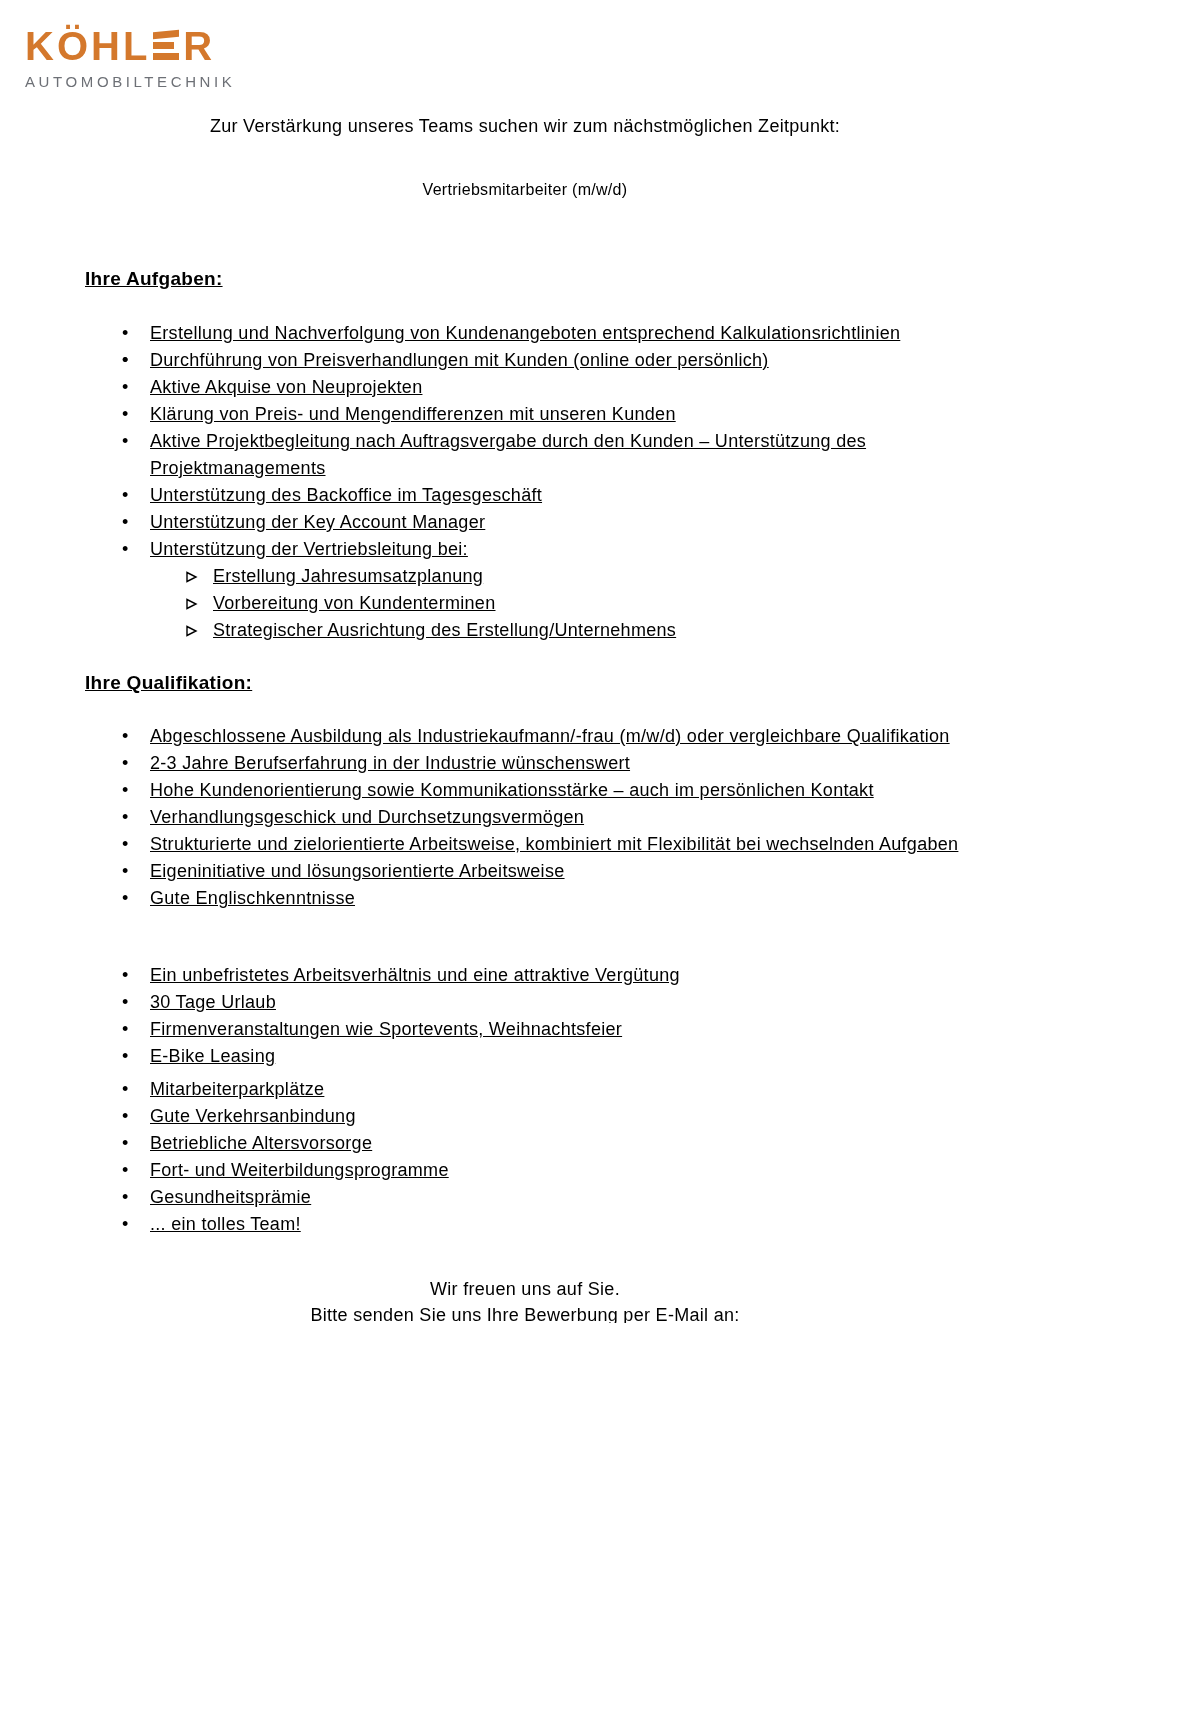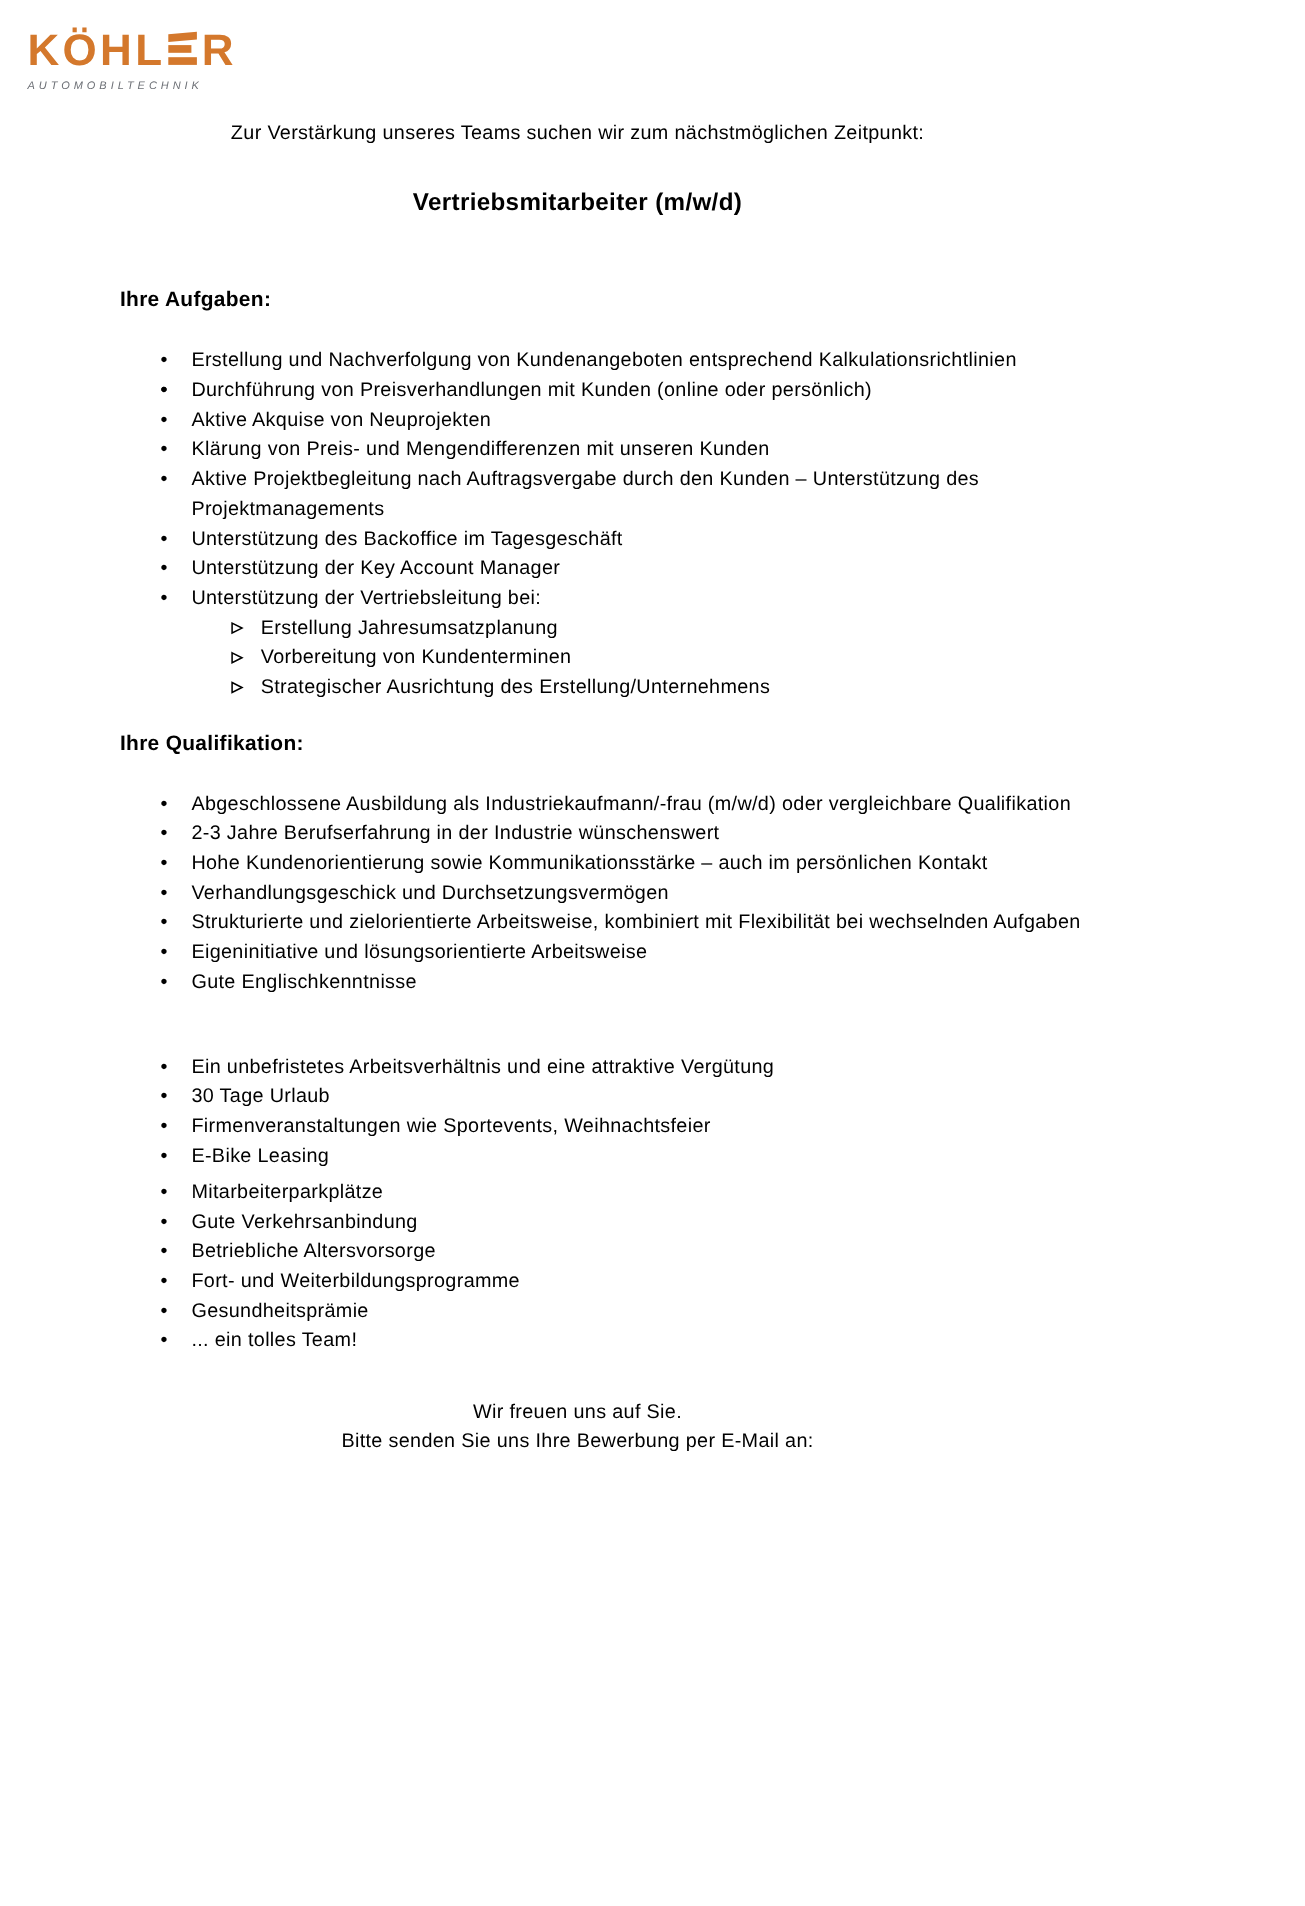--- a/index.html
+++ b/index.html
@@ -38,34 +38,33 @@
     left: 0;
     width: 100%;
     height: 7px;
     background: var(--brand, #d4782c);
   }
   .logo-e .b1 { top: 0; transform: skewY(-5deg); }
   .logo-e .b2 { top: 11px; width: 80%; }
   .logo-e .b3 { bottom: 0; }
   .brand-sub {
     margin-top: 7px;
-    font-size: 10px;
+    font-size: 15px;
     letter-spacing: 3.6px;
     color: var(--brand-sub, #6d7076);
     white-space: nowrap;
-    font-style: italic;
   }
 
   
   .centered { margin-left: 85px; width: 880px; text-align: center; }
   .intro { margin-top: 24px; font-size: 18px; line-height: 24px; }
-  .job-title { margin-top: 38px; font-size: 22px; line-height: 27px; font-weight: bold; }
+  .job-title { margin-top: 38px; font-size: 16px; line-height: 27px; font-weight: normal; }
 
   
-  #sections-root { margin-left: 109px; }
+  #sections-root { margin-left: 85px; text-decoration: underline; }
   .sec-h { margin: 0; font-size: 19px; line-height: 22px; font-weight: bold; }
   ul.bullets, ul.subbullets { list-style: none; margin: 0; padding: 0; }
   ul.bullets > li {
     position: relative;
     padding-left: 65px;
     max-width: 880px;
     font-size: 18px;
     line-height: 27px;
   }
   .marker { position: absolute; left: 37px; top: 0; }

